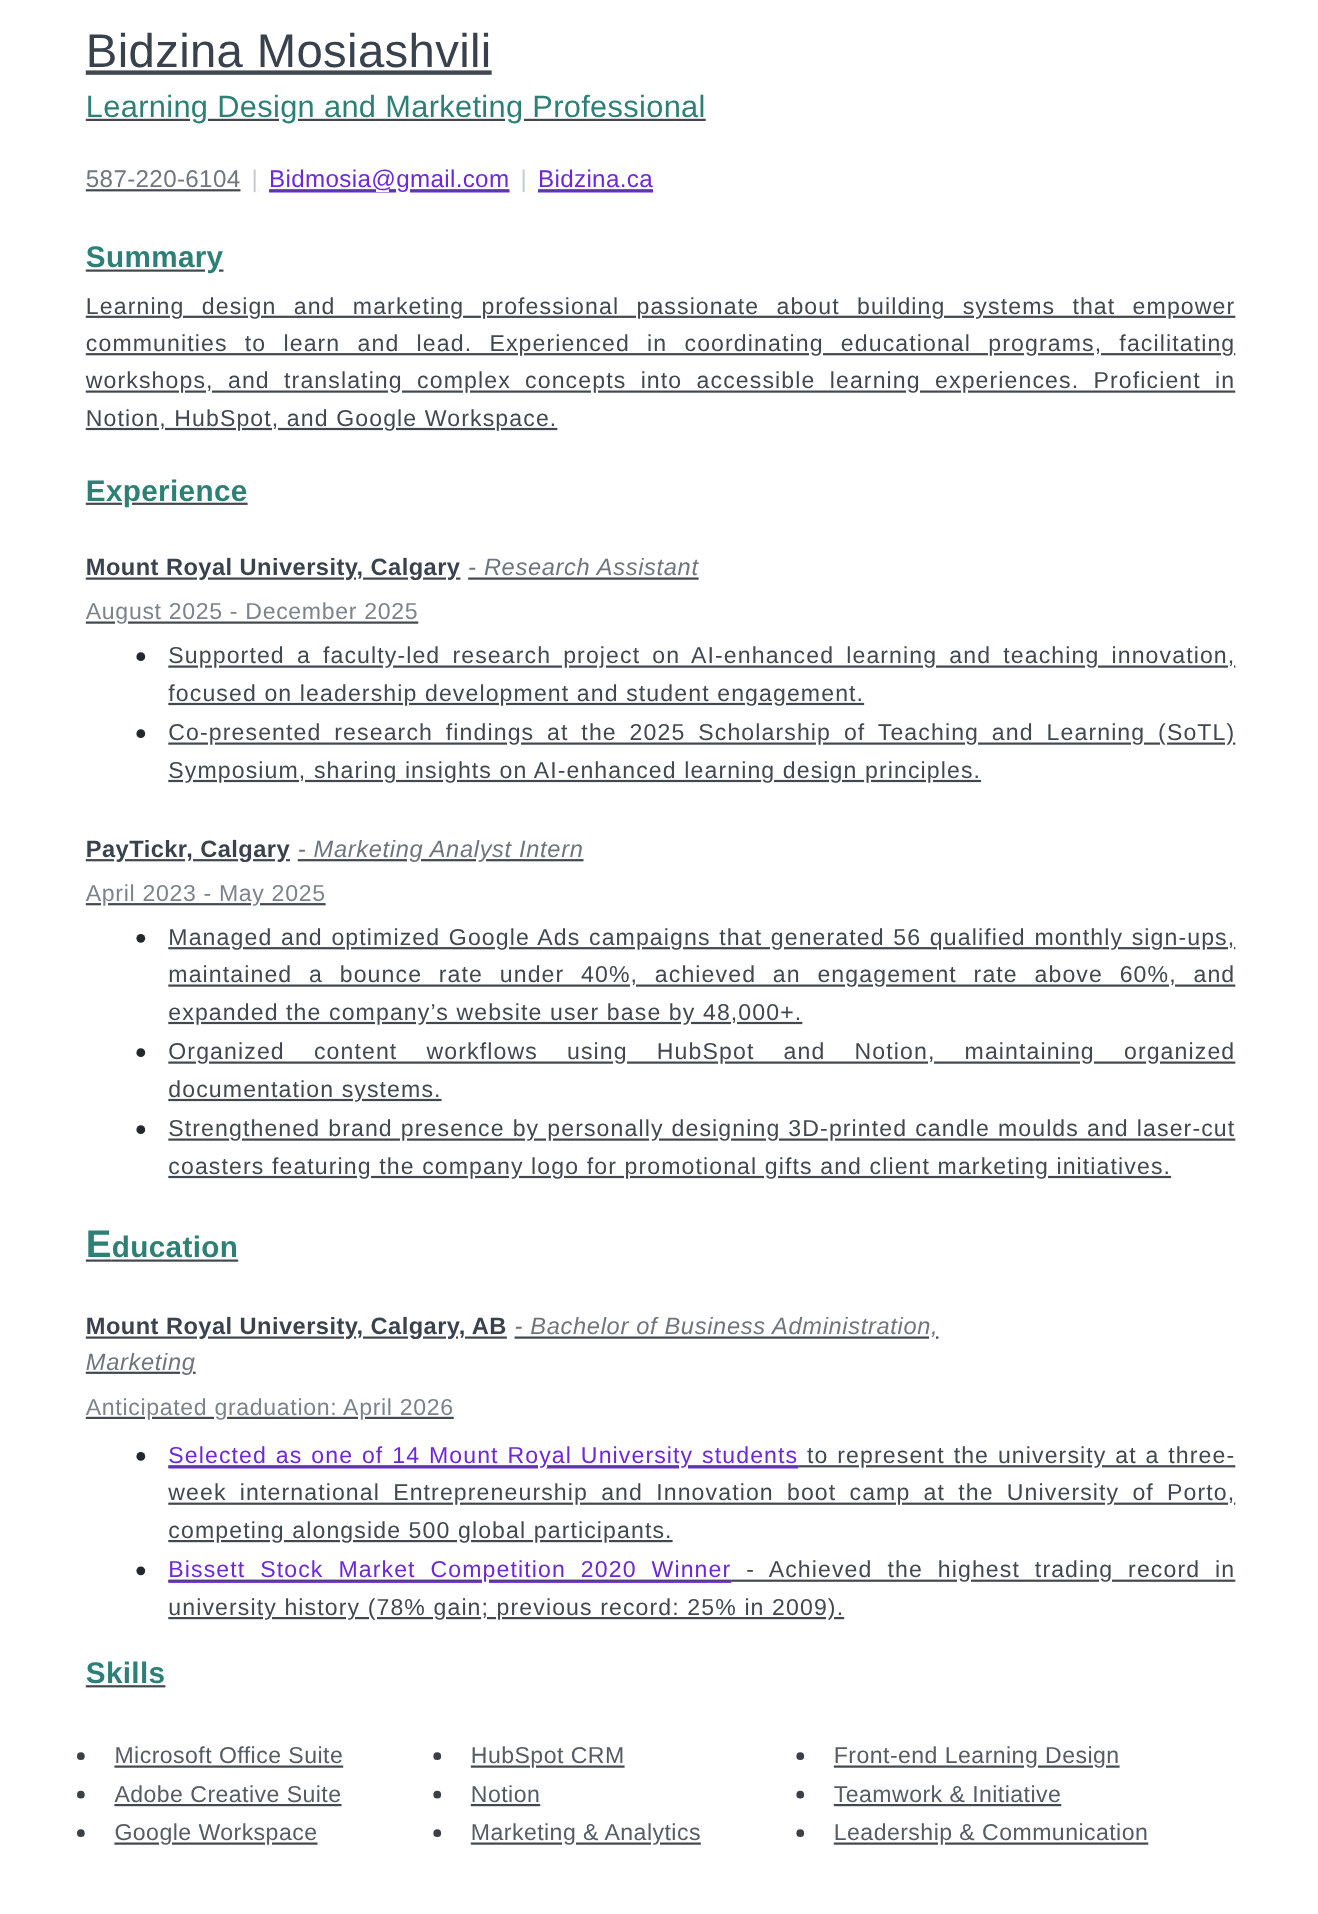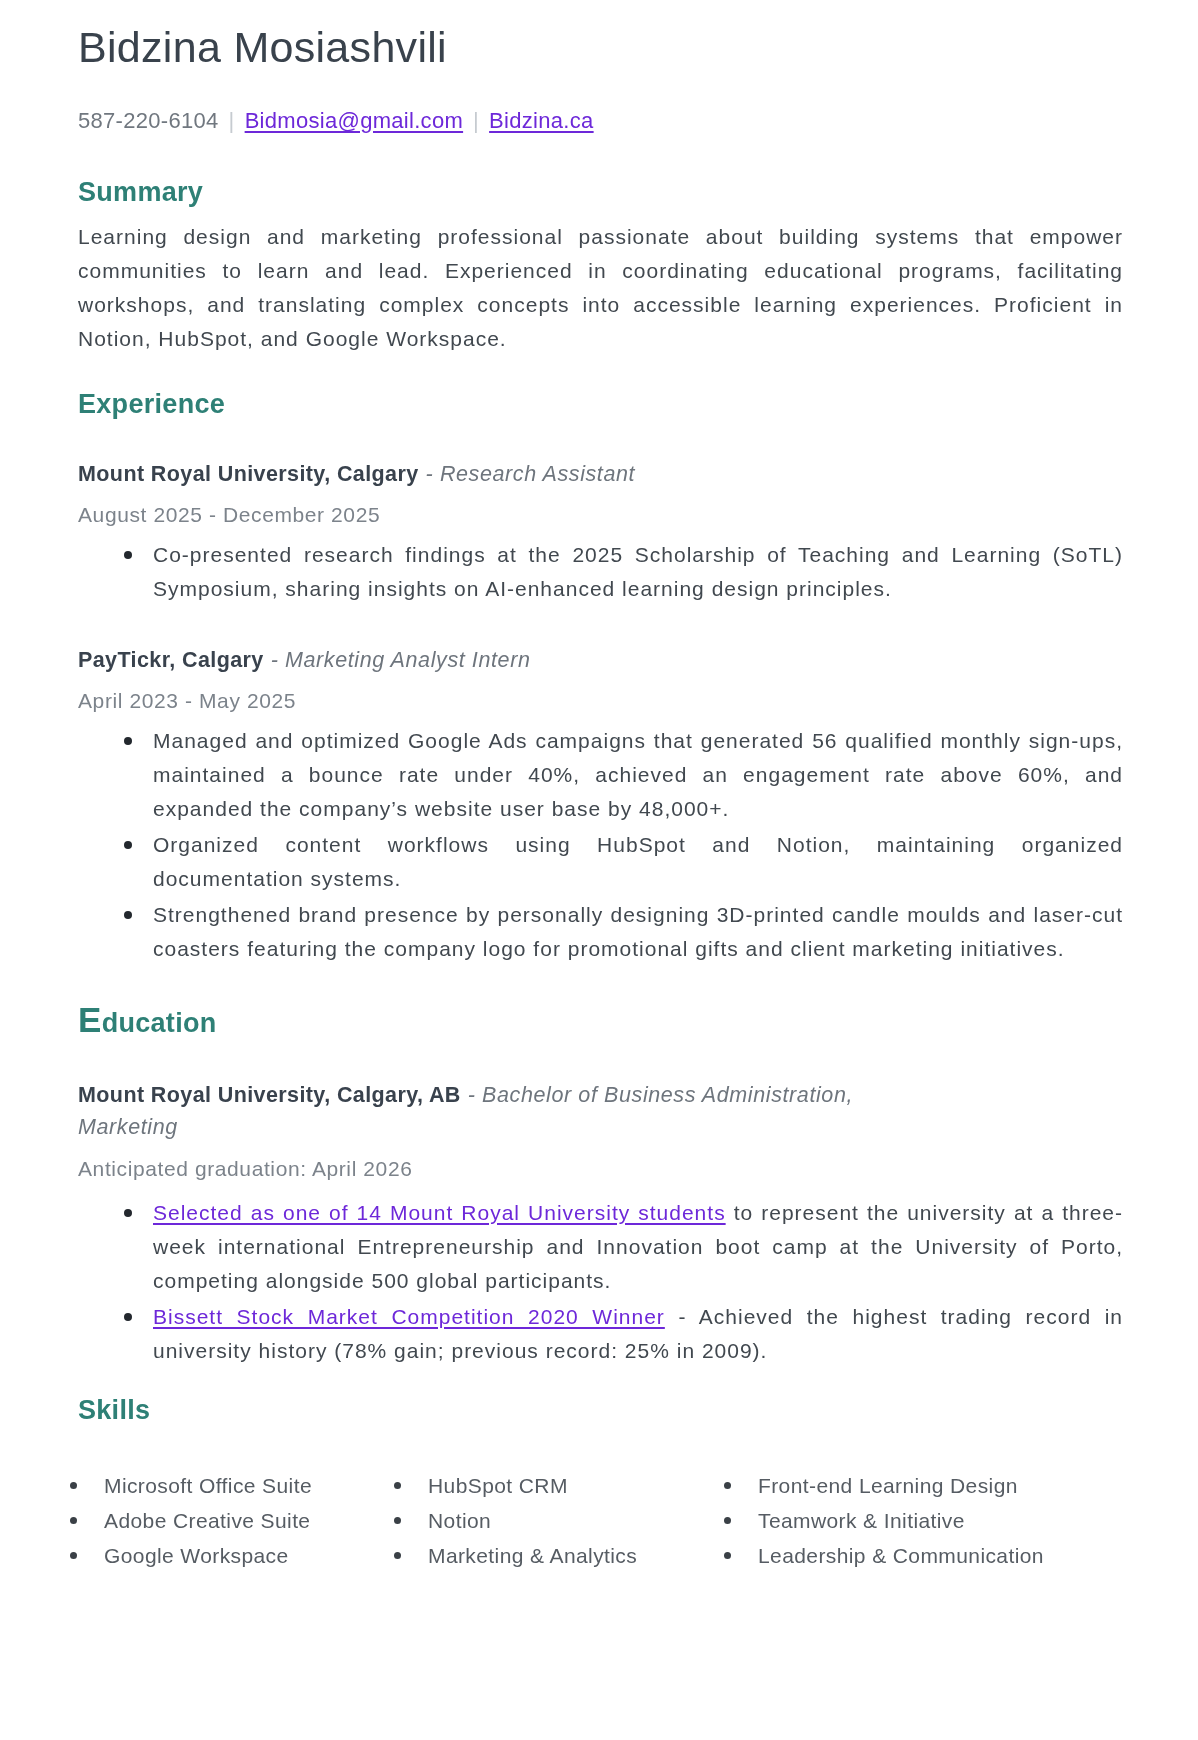--- a/index.html
+++ b/index.html
@@ -3,20 +3,21 @@
 <meta charset="utf-8">
 <style>
   * { box-sizing: border-box; }
   html, body { margin: 0; padding: 0; background: #ffffff; }
   .page {
     width: 1198px; height: 1740px; overflow: hidden;
     background: #ffffff;
     font-family: "Liberation Sans", "DejaVu Sans", sans-serif;
     color: #41484F;
     padding: 22px 75px 0 78px;
+    text-decoration: underline;
   }
   .name {
     font-size: 43px; line-height: 50px; font-weight: 400;
     color: #39424C; letter-spacing: 0.3px;
   }
   .subtitle {
     font-size: 28px; line-height: 34px; font-weight: 400;
     color: #2E8076; margin-top: 8px; letter-spacing: 0.3px;
   }
   .contact {
@@ -68,39 +69,41 @@
     content: ""; position: absolute; left: 2px; top: 13px;
     width: 7px; height: 7px; border-radius: 50%; background: #3A4046;
   }
 </style>
 </head>
 <body>
 
 <div class="page">
 
   <div class="name">Bidzina Mosiashvili</div>
+  <div class="subtitle">Learning Design and Marketing Professional</div>
 
   <div class="contact">
     <span>587-220-6104</span><span class="sep">|</span><a class="link">Bidmosia@gmail.com</a><span class="sep">|</span><a class="link">Bidzina.ca</a>
   </div>
 
   <div>
     <div class="section-h h-summary">Summary</div>
     <div class="para">Learning design and marketing professional passionate about building systems that empower communities to learn and lead. Experienced in coordinating educational programs, facilitating workshops, and translating complex concepts into accessible learning experiences. Proficient in Notion, HubSpot, and Google Workspace.</div>
   </div>
 
   <div>
     <div class="section-h h-experience">Experience</div>
 
     <div class="job">
       <div class="job-title">
         <span class="company">Mount Royal University, Calgary</span><span class="role">- Research Assistant</span>
       </div>
       <div class="date">August 2025 - December 2025</div>
       <ul class="blist">
+          <li>Supported a faculty-led research project on AI-enhanced learning and teaching innovation, focused on leadership development and student engagement.</li>
           <li>Co-presented research findings at the 2025 Scholarship of Teaching and Learning (SoTL) Symposium, sharing insights on AI-enhanced learning design principles.</li>
         </ul>
     </div>
 
     <div class="job">
       <div class="job-title">
         <span class="company">PayTickr, Calgary</span><span class="role">- Marketing Analyst Intern</span>
       </div>
       <div class="date">April 2023 - May 2025</div>
       <ul class="blist">

